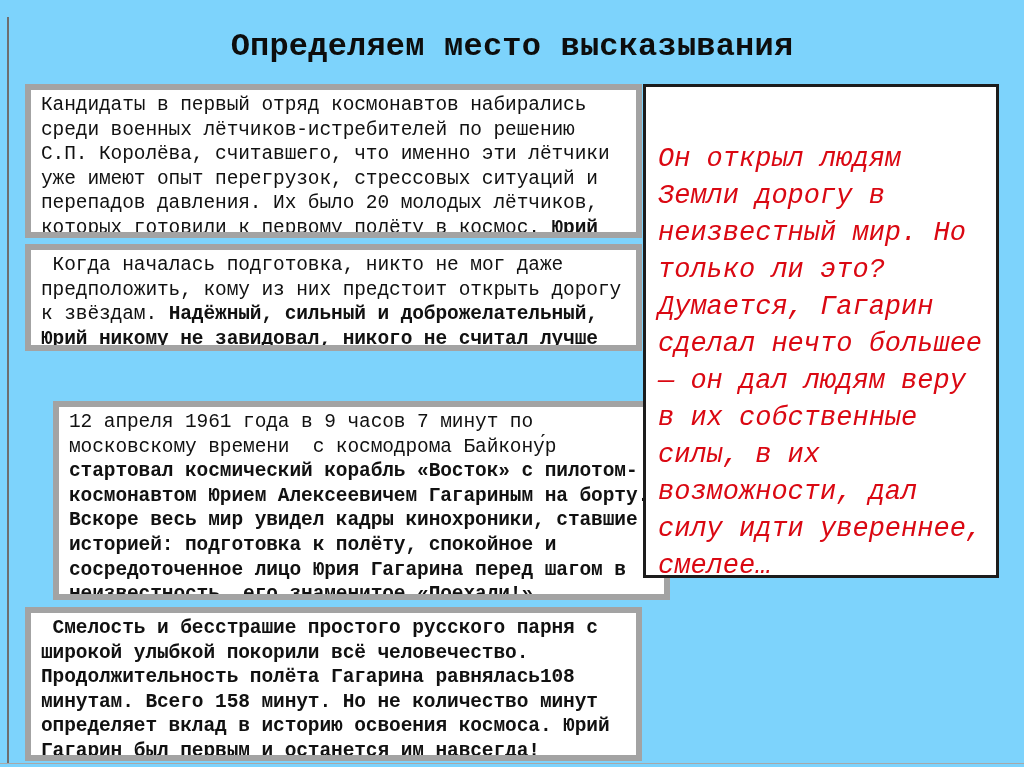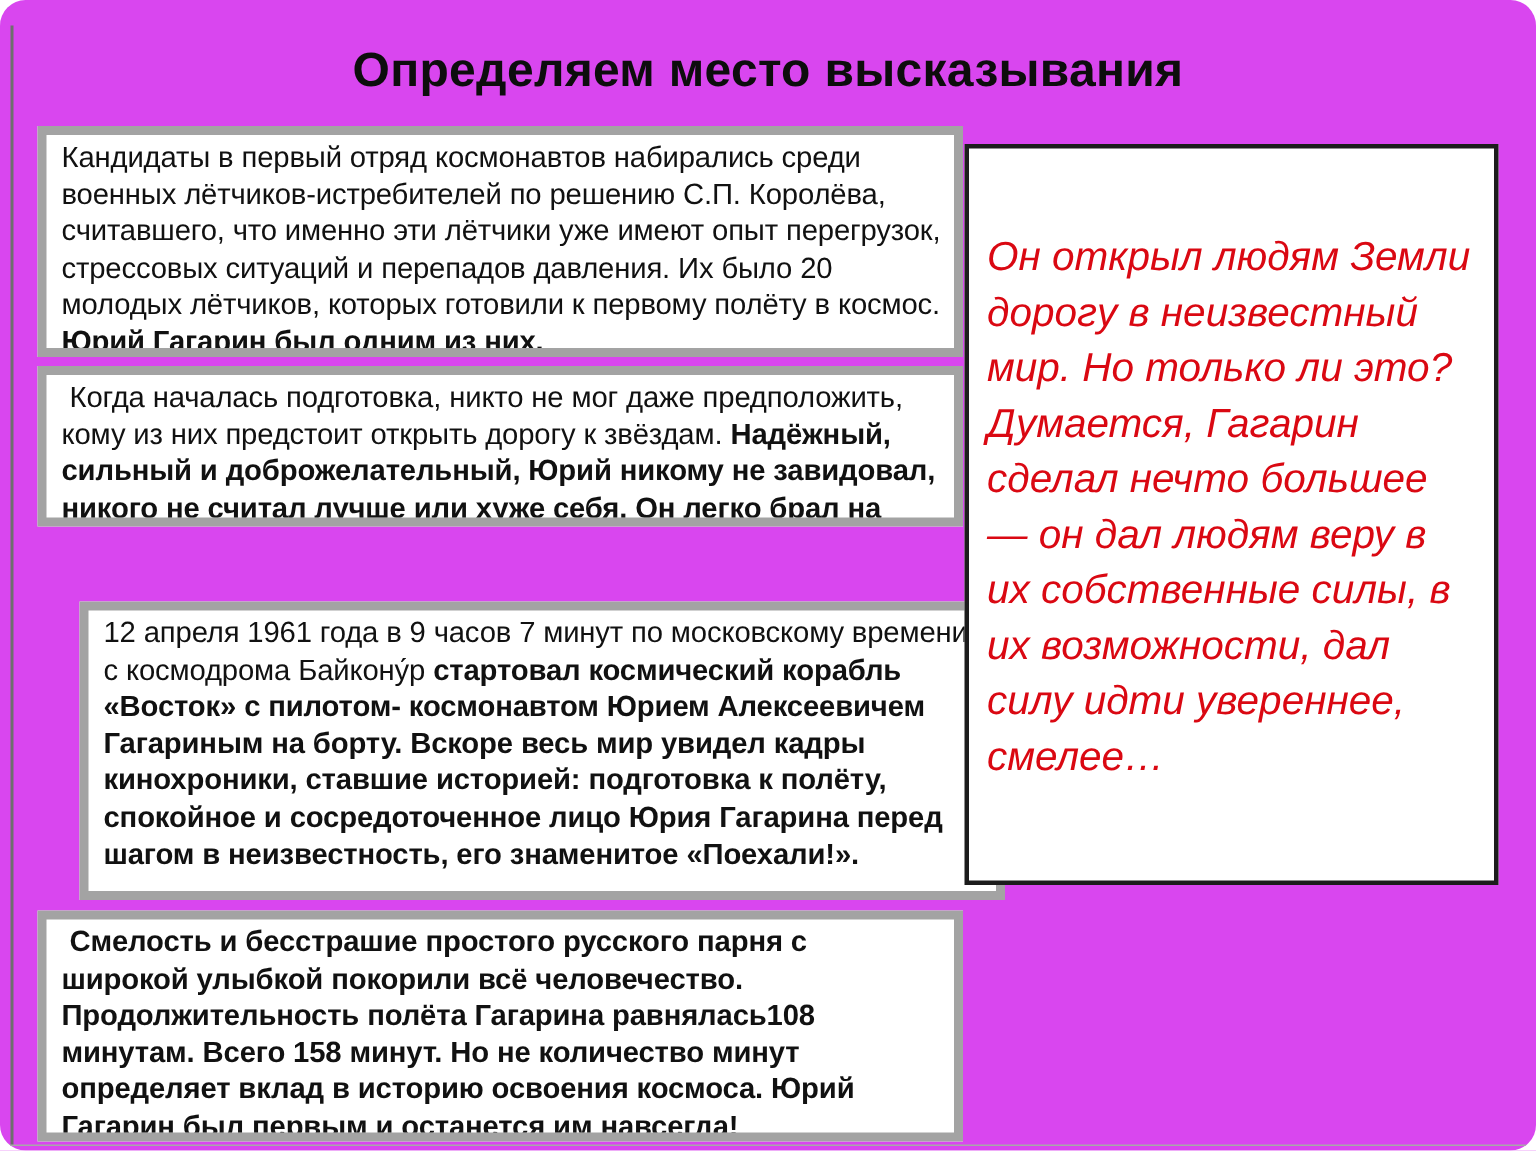--- a/index.html
+++ b/index.html
@@ -1,22 +1,21 @@
 <!DOCTYPE html>
 <html><head>
 <meta charset="utf-8">
 <style>
   html,body { margin:0; padding:0; background:#ffffff; }
   .slide {
     position:relative;
     width:1024px; height:767px;
-    background:#d946ef;
-    font-family:Liberation Sans, sans-serif;
+    background:#7dd3fc;
+    font-family:Liberation Mono, monospace;
     overflow:hidden;
-    border-radius:17px;
   }
   .page-title {
     position:absolute; top:28px; left:0; width:100%;
     margin:0; text-align:center;
     font-size:32px; font-weight:bold; color:#0d0d0d;
     letter-spacing:0.2px;
   }
   .text-block {
     position:absolute; left:25px; width:617px;
     border:6px solid #a3a3a3; background:#ffffff;
@@ -28,21 +27,21 @@
     color:#111111; white-space:pre-wrap;
   }
   .b1 { top:84px;  height:154px; }
   .b2 { top:244px; height:107px; }
   .b3 { top:401px; height:199px;margin-left:28px; }
   .b4 { top:607px; height:154px; }
   .seg-bold { font-weight:bold; }
   .quote-box {
     position:absolute; left:643px; top:84px; width:356px; height:494px;
     border:3px solid #1c1c1c; background:#ffffff;
-    box-sizing:border-box; overflow:hidden;margin-top:12px;
+    box-sizing:border-box; overflow:hidden;
   }
   .quote-text {
     margin:0; padding:54px 10px 0 12px;
     font-size:27px; line-height:37px;
     font-style:italic; color:#da0812;
   }
   .edge-left {
     position:absolute; left:7px; top:17px; width:2px; height:747px;
     background:#6e6e6e;
   }

